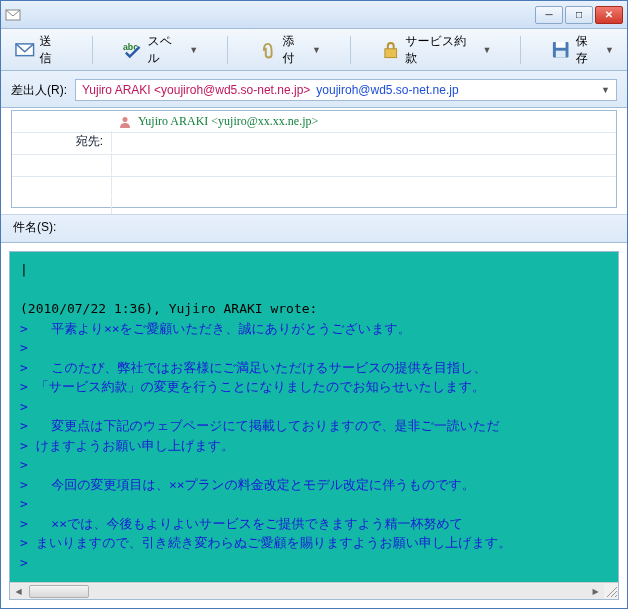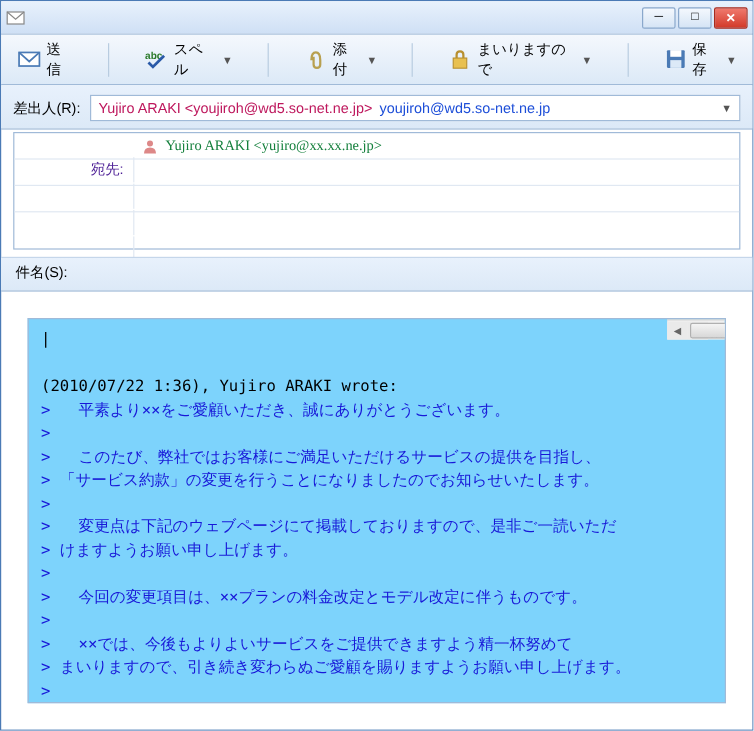--- a/index.html
+++ b/index.html
@@ -20,27 +20,27 @@
 .tsep { width: 1px; height: 28px; background: #b8cce0; margin: 0 2px; }
 .drop { font-size: 9px; color: #555; margin-left: 2px; }
 .header-area { background: linear-gradient(to bottom, #e8f1fc, #dce9f7); padding: 4px 10px 2px 10px; border-bottom: 1px solid #a0bad8; }
 .from-row { display: flex; align-items: center; gap: 8px; padding: 4px 0; text-align: center; }
 .from-select { flex: 1; background: #fff; border: 1px solid #a0bad8; padding: 3px 6px; display: flex; align-items: center; position: relative; }
 .from-main { color: #be185d; }
 .from-sub { color: #1d4ed8; margin-left: 6px; }
 .from-caret { position: absolute; right: 6px; font-size: 9px; color: #555; }
 .recipients { margin: 2px 10px 6px 10px; border: 1px solid #a0bad8; background: #fff; height: 98px; }
 .recip-row { display: flex; border-bottom: 1px solid #e0e8f2; height: 22px; align-items: center; }
-.recip-type { width: 100px; border-right: 1px solid #e0e8f2; text-align: right; padding-right: 8px; color: #4c1d95; height: 100%; display: flex; align-items: center; justify-content: flex-end; gap: 4px; margin-top: 40px; }
+.recip-type { width: 100px; border-right: 1px solid #e0e8f2; text-align: right; padding-right: 8px; color: #0f172a; height: 100%; display: flex; align-items: center; justify-content: flex-end; gap: 4px; margin-top: 40px; }
 .recip-val { flex: 1; padding-left: 6px; display: flex; align-items: center; gap: 6px; }
 .recip-addr { color: #15803d; font-family: Liberation Serif, serif; }
 .person-icon { width: 14px; height: 14px; }
 .subject-row { display: flex; align-items: center; gap: 8px; padding: 4px 10px 6px 12px; background: linear-gradient(to bottom, #e8f1fc, #dce9f7); border-top: 1px solid #c5d6ea; border-bottom: 1px solid #a0bad8; }
 .subject-input { flex: 1; border: 1px solid #a0bad8; background: #fff; padding: 3px 6px; font-family: inherit; font-size: 12px; }
-.body-area { flex: 1; background: #7dd3fc; display: flex; flex-direction: row; margin: 22px; border: 1px solid #a0bad8; overflow: hidden; }
+.body-area { flex: 1; background: #14b8a6; display: flex; flex-direction: column; margin: 8px; border: 1px solid #a0bad8; overflow: hidden; }
 .body-text { flex: 1; padding: 8px 10px; font-family: "MS Gothic", monospace; font-size: 13px; line-height: 1.5; overflow: auto; white-space: pre; position: relative; }
 .cursor-line { color: #000; }
 .attribution { color: #000; }
 .quoted { color: #1818d8; }
 .hscroll { height: 17px; background: #f0f0f0; border-top: 1px solid #ccc; display: flex; align-items: center; }
 .hscroll-track { flex: 1; height: 15px; background: #eaeaea; position: relative; }
 .hscroll-thumb { position: absolute; left: 2px; width: 60px; height: 13px; top: 1px; background: linear-gradient(to bottom, #f4f4f4, #d8d8d8); border: 1px solid #b0b0b0; border-radius: 2px; }
 .hscroll-btn { width: 17px; height: 15px; background: #eaeaea; display: flex; align-items: center; justify-content: center; font-size: 8px; color: #666; }
 .grip { width: 14px; height: 14px; }
 </style>
@@ -97,21 +97,21 @@
       <span class="drop">▼</span>
     </div>
     <div class="tsep"></div>
     <div class="tbtn">
       <span class="tbicon">
           <svg viewBox="0 0 22 22">
             <rect x="5" y="10" width="12" height="9" fill="#e8c050" stroke="#b89030"></rect>
             <path d="M8 10 L8 7 Q8 4 11 4 Q14 4 14 7 L14 10" fill="none" stroke="#b89030" stroke-width="2"></path>
           </svg>
         </span>
-      <span>まいりますので</span>
+      <span>サービス約款</span>
       <span class="drop">▼</span>
     </div>
     <div class="tsep"></div>
     <div class="tbtn">
       <span class="tbicon">
           <svg viewBox="0 0 22 22">
             <rect x="3" y="3" width="16" height="16" fill="#4a7ab5" rx="1"></rect>
             <rect x="6" y="3" width="10" height="6" fill="#fff"></rect>
             <rect x="6" y="12" width="10" height="7" fill="#dce9f7"></rect>
           </svg>

